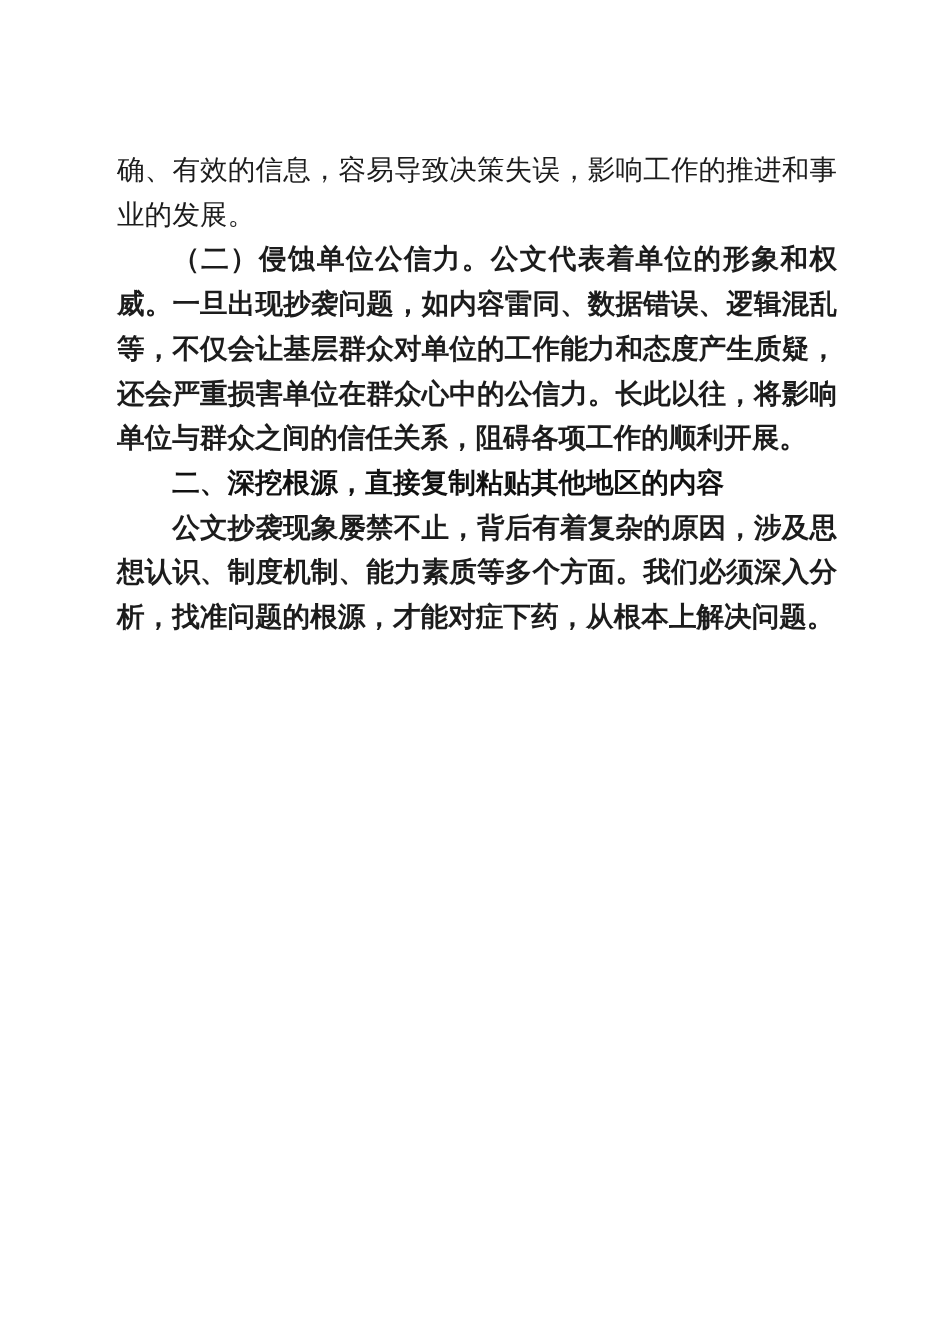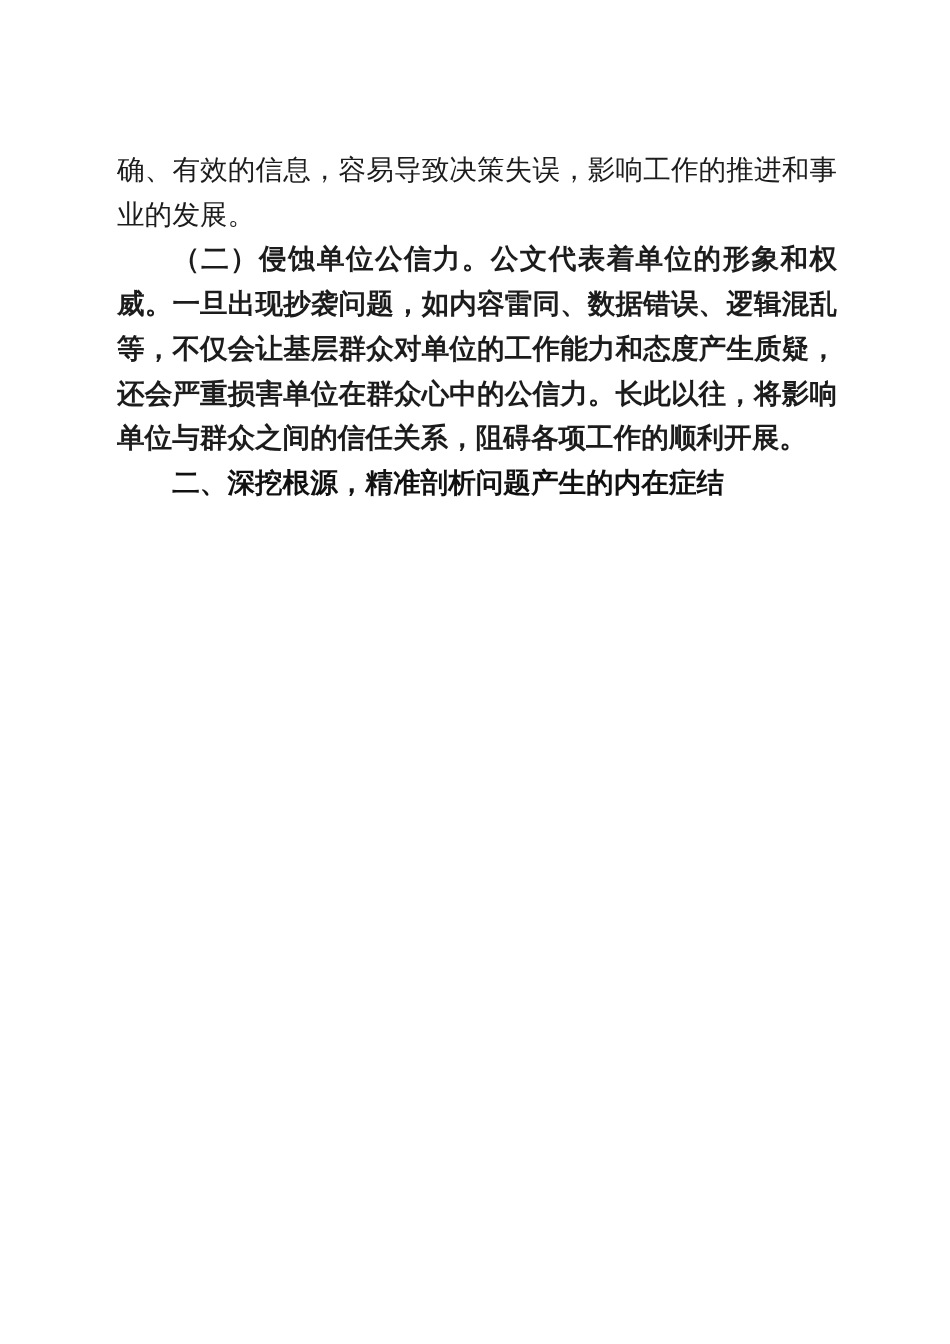--- a/index.html
+++ b/index.html
@@ -56,15 +56,16 @@
     text-align: left;
   }
 </style>
 </head>
 <body>
 
 <div class="page">
   <div class="content">
     <p class="para">确、有效的信息，容易导致决策失误，影响工作的推进和事业的发展。</p>
     <p class="para indent">（二）侵蚀单位公信力。公文代表着单位的形象和权威。一旦出现抄袭问题，如内容雷同、数据错误、逻辑混乱等，不仅会让基层群众对单位的工作能力和态度产生质疑，还会严重损害单位在群众心中的公信力。长此以往，将影响单位与群众之间的信任关系，阻碍各项工作的顺利开展。</p>
-    <h2 class="heading">二、深挖根源，精准剖析问题产生的内在症结</h2>
+    <h2 class="heading">二、深挖根源，直接复制粘贴其他地区的内容</h2>
+    <p class="para indent">公文抄袭现象屡禁不止，背后有着复杂的原因，涉及思想认识、制度机制、能力素质等多个方面。我们必须深入分析，找准问题的根源，才能对症下药，从根本上解决问题。</p>
   </div>
 </div>
 
 </body></html>

